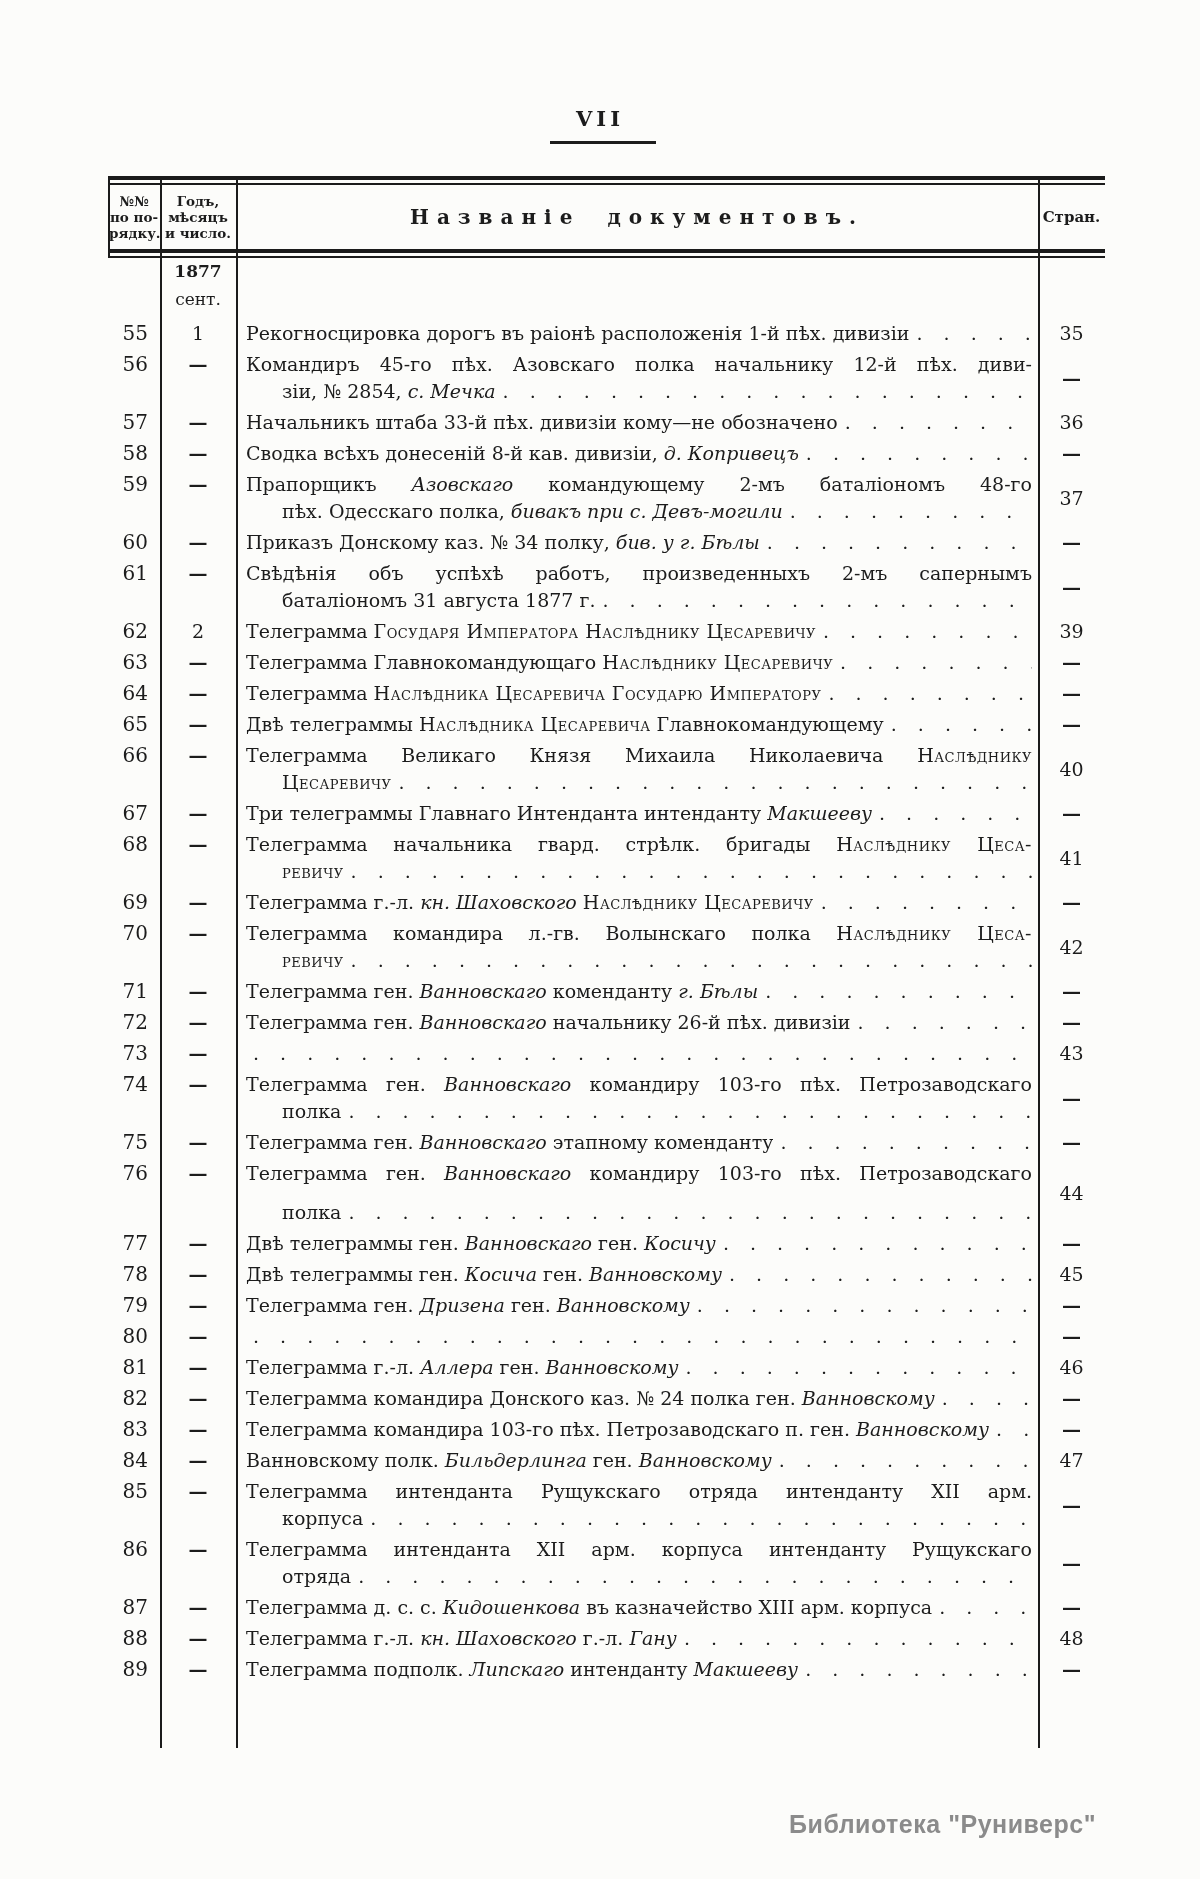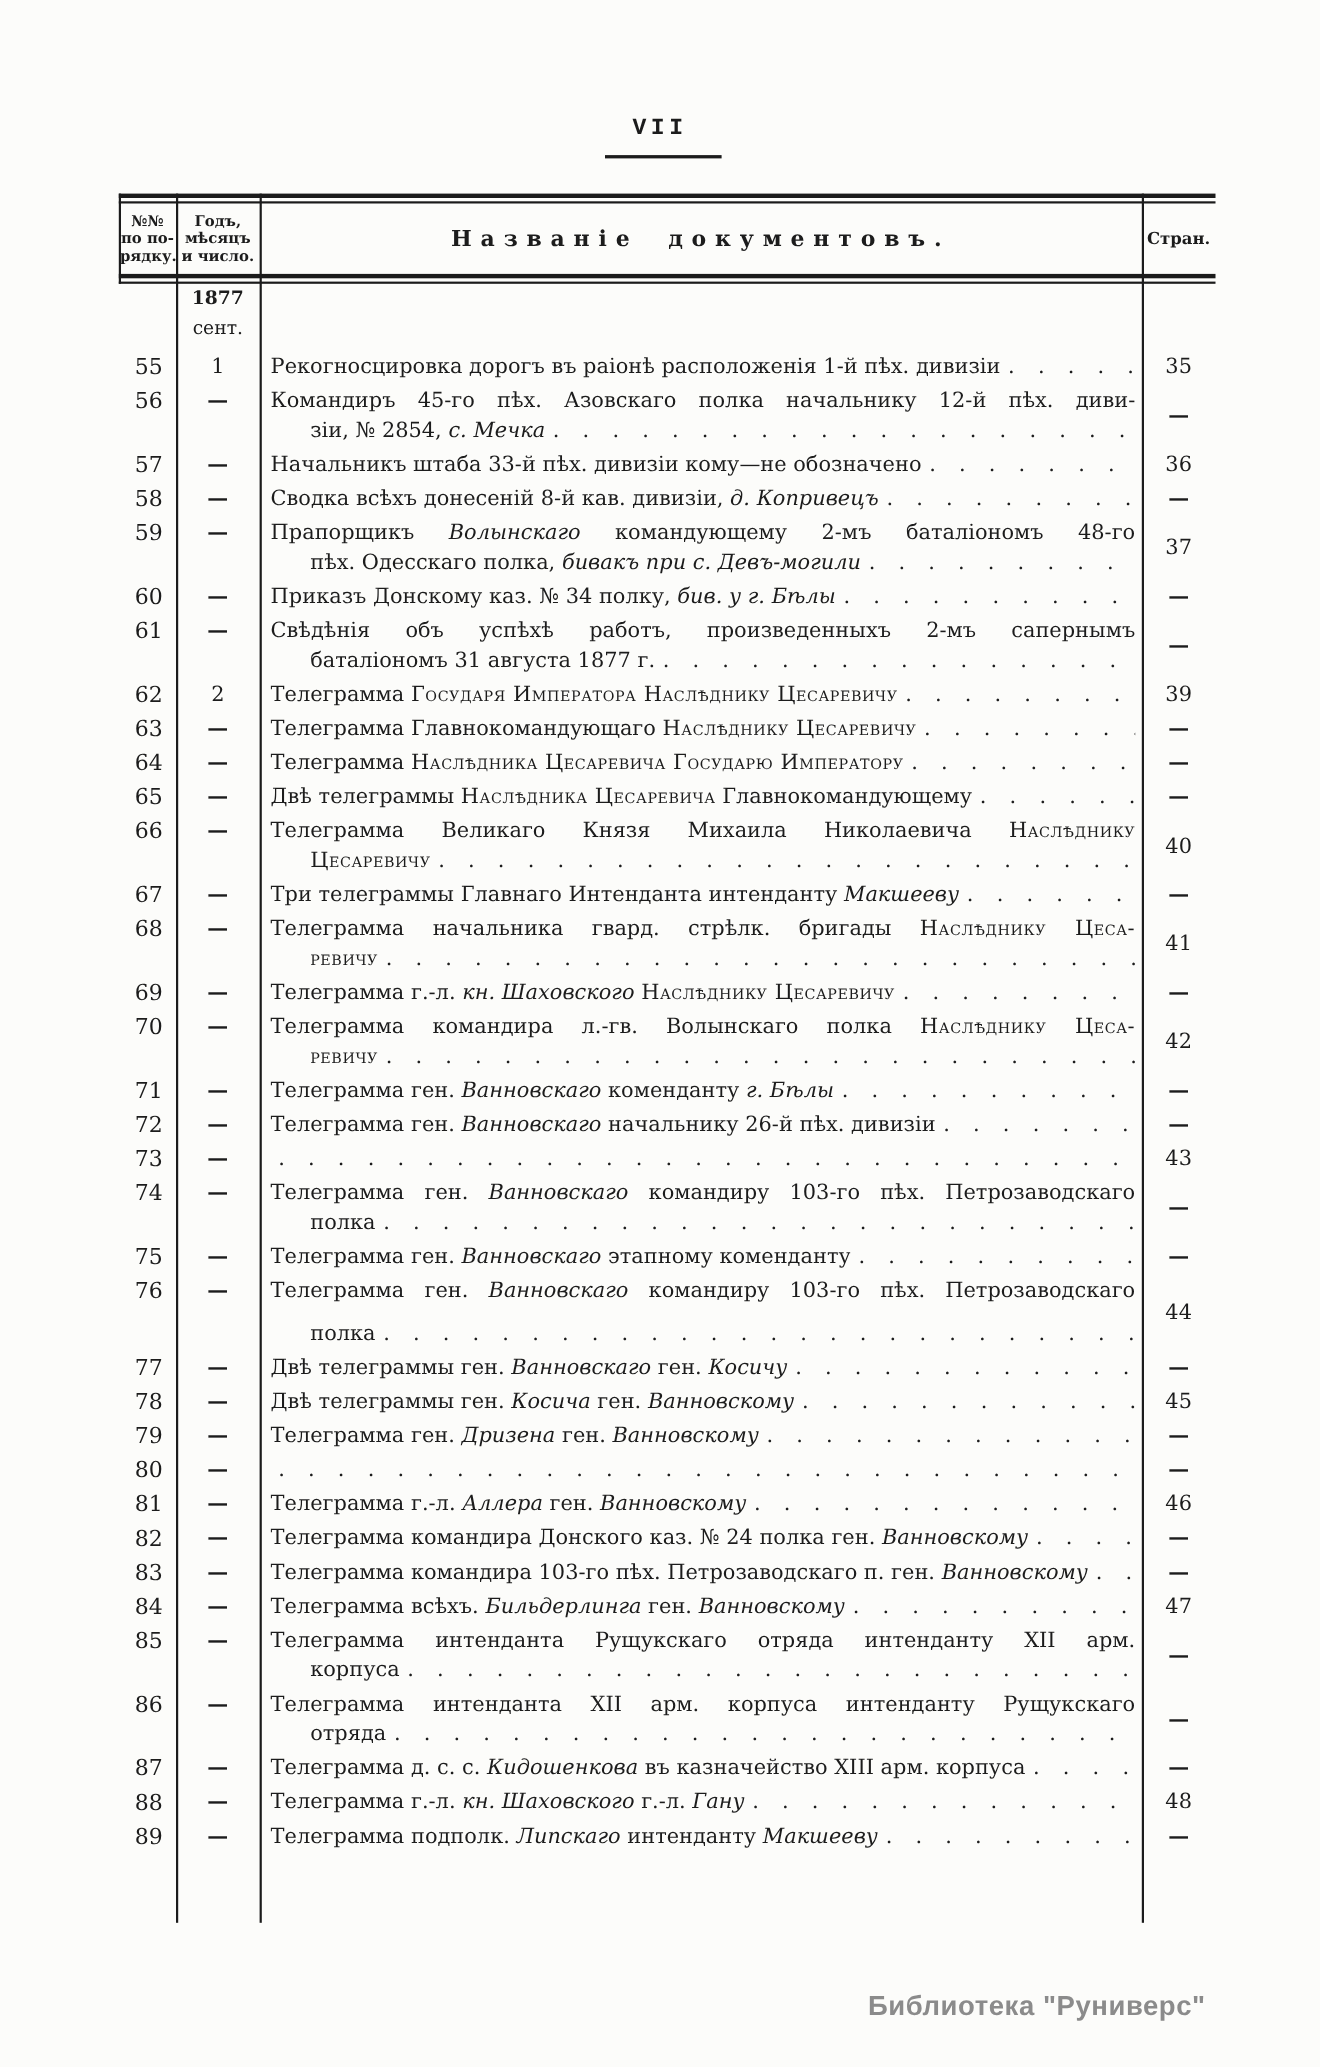--- a/index.html
+++ b/index.html
@@ -8,21 +8,21 @@
     background:#fcfcfa;
     position:relative;
     font-family:"DejaVu Serif","Liberation Serif",serif;
     color:#1c1c1c;
     overflow:hidden;
   }
   
   .folio{
     position:absolute;left:0;right:0;top:106px;
     text-align:center;
-    font-size:21px;font-weight:bold;letter-spacing:4px;font-family:Liberation Mono, monospace;
+    font-size:21px;font-weight:bold;letter-spacing:4px;
   }
   .folio-rule{
     position:absolute;left:550px;top:141px;width:106px;height:3px;
     background:#1c1c1c;
   }
   
   .toc{
     position:absolute;left:108px;top:176px;width:997px;
   }
   .rule-heavy{
@@ -171,21 +171,21 @@
               <span class="txt"><span>Сводка всѣхъ донесеній 8-й кав. дивизіи, </span><span class="it">д. Копривецъ</span></span>
               <span class="leader">. . . . . . . . . . . . . . . . . . . . . . . . . . . . . . . . . . . . . . . . . . . . . . . . . . . . . . . . . . . . </span>
             </div>
           </div>
           <div class="cell-page bold-dash">—</div>
         </div>
         <div class="grid4 row">
           <div class="cell-num">59</div>
           <div class="cell-date bold-dash">—</div>
           <div class="cell-title">
-            <div class="line jl"><span>Прапорщикъ </span><span class="it">Волынскаго</span><span> командующему 2-мъ баталіономъ 48-го</span></div>
+            <div class="line jl"><span>Прапорщикъ </span><span class="it">Азовскаго</span><span> командующему 2-мъ баталіономъ 48-го</span></div>
             <div class="line flex ind">
               <span class="txt"><span>пѣх. Одесскаго полка, </span><span class="it">бивакъ при с. Девъ-могили</span></span>
               <span class="leader">. . . . . . . . . . . . . . . . . . . . . . . . . . . . . . . . . . . . . . . . . . . . . . . . . . . . . . . . . . . . </span>
             </div>
           </div>
           <div class="cell-page">37</div>
         </div>
         <div class="grid4 row">
           <div class="cell-num">60</div>
           <div class="cell-date bold-dash">—</div>
@@ -452,21 +452,21 @@
               <span class="leader">. . . . . . . . . . . . . . . . . . . . . . . . . . . . . . . . . . . . . . . . . . . . . . . . . . . . . . . . . . . . </span>
             </div>
           </div>
           <div class="cell-page bold-dash">—</div>
         </div>
         <div class="grid4 row">
           <div class="cell-num">84</div>
           <div class="cell-date bold-dash">—</div>
           <div class="cell-title">
             <div class="line flex">
-              <span class="txt"><span>Телеграмма всѣхъ. </span><span class="it">Бильдерлинга</span><span> ген. </span><span class="it">Ванновскому</span></span>
+              <span class="txt"><span>Ванновскому полк. </span><span class="it">Бильдерлинга</span><span> ген. </span><span class="it">Ванновскому</span></span>
               <span class="leader">. . . . . . . . . . . . . . . . . . . . . . . . . . . . . . . . . . . . . . . . . . . . . . . . . . . . . . . . . . . . </span>
             </div>
           </div>
           <div class="cell-page">47</div>
         </div>
         <div class="grid4 row">
           <div class="cell-num">85</div>
           <div class="cell-date bold-dash">—</div>
           <div class="cell-title">
             <div class="line jl"><span>Телеграмма интенданта Рущукскаго отряда интенданту XII арм.</span></div>

